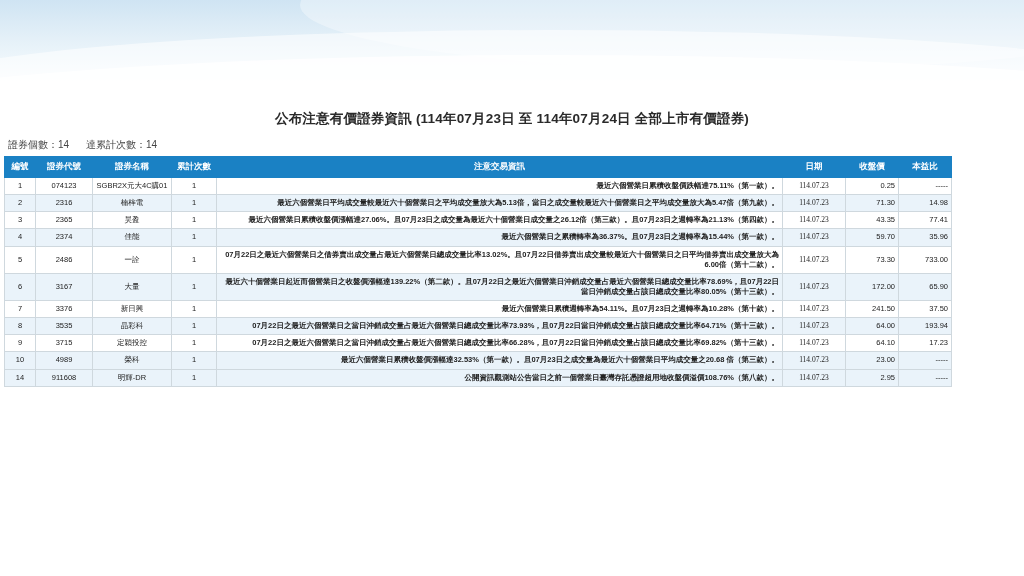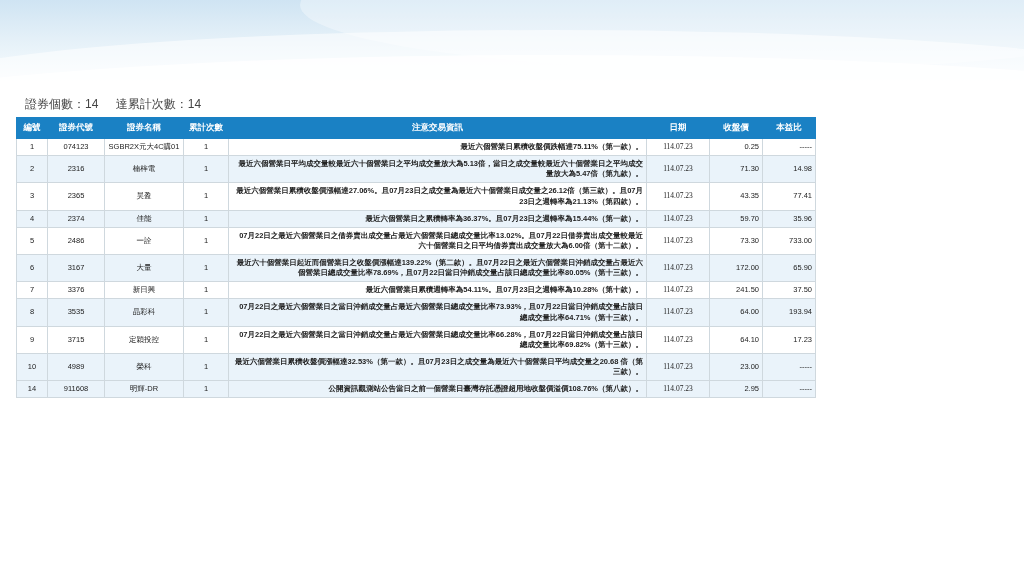--- a/index.html
+++ b/index.html
@@ -56,30 +56,30 @@
   .page-title {
     text-align: center;
     font-size: 13.5px;
     font-weight: bold;
     color: #2a2a2a;
     padding: 14px 0 10px 0;
     letter-spacing: 0.2px;
   }
 
   .counts {
-    font-size: 12px;
+    font-size: 10px;
     color: #444;
-    padding: 0 0 4px 25px;
+    padding: 0 0 4px 8px;
   }
   .counts span { margin-right: 14px; }
 
   table.data {
     border-collapse: collapse;
-    width: 800px;
-    margin: 0 16px;
+    width: 948px;
+    margin: 0 4px;
     table-layout: fixed;
     padding-left: 8px;
   }
   table.data th {
     background: #1a81c4;
     color: #ffffff;
     font-size: 8.5px;
     font-weight: bold;
     border: 1px solid #1a81c4;
     padding: 4px 2px;
@@ -114,20 +114,21 @@
 <div id="page">
 
   <div class="banner">
     <div class="wave3"></div>
     <div class="wave1"></div>
     <div class="wave2"></div>
   </div>
 
   <div class="content">
 
+    <div class="page-title">公布注意有價證券資訊 (114年07月23日 至 114年07月24日 全部上市有價證券)</div>
 
     <div class="counts">
       <span>證券個數：14</span>
       <span>達累計次數：14</span>
     </div>
 
     <table class="data">
       <thead>
         <tr>
           <th class="c-no">編號</th>

